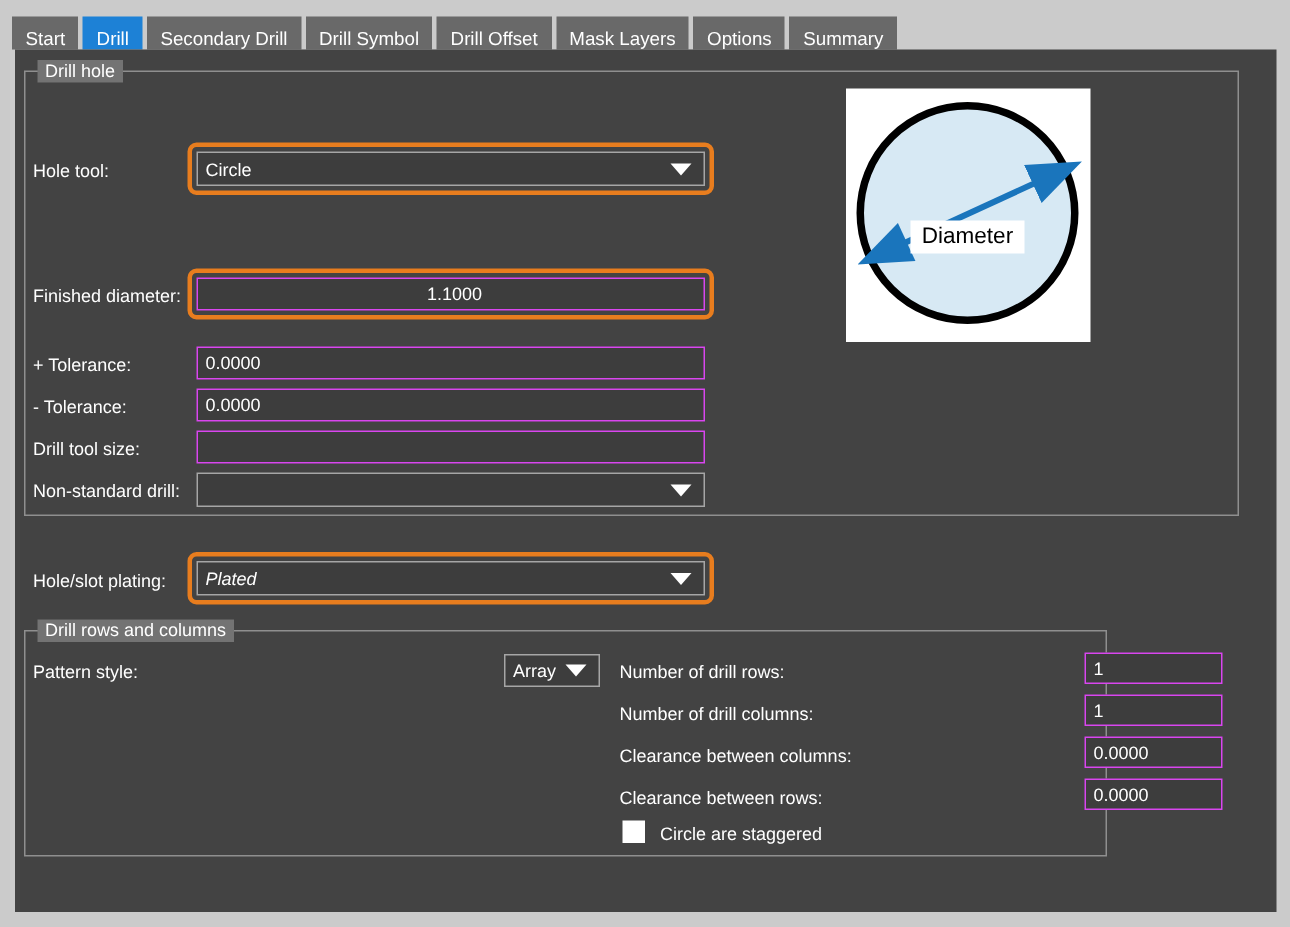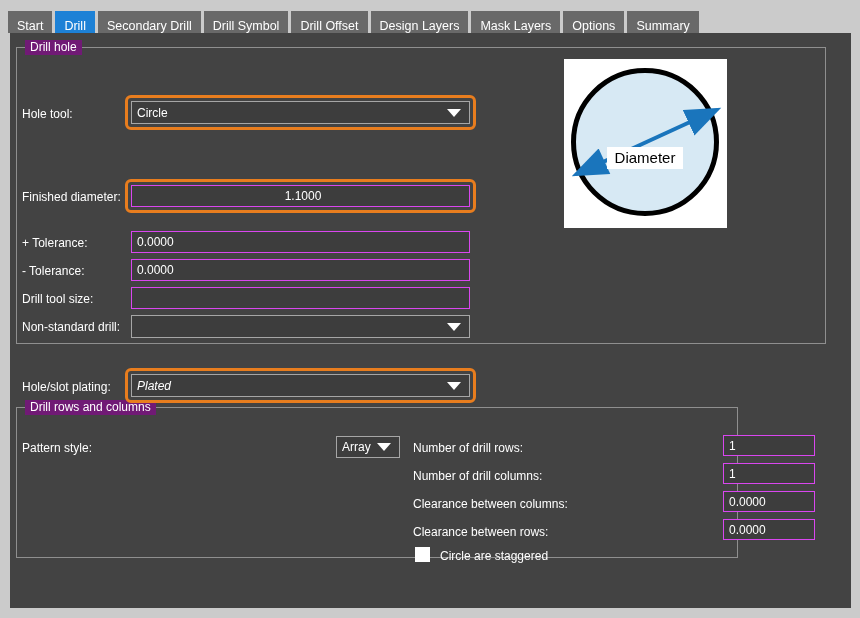--- a/index.html
+++ b/index.html
@@ -28,21 +28,21 @@
     position:absolute; left:10px; top:33px;
     width:841px; height:575px;
     background:#434343;
   }
   .groupbox {
     position:absolute;
     border:1px solid #8f8f8f;
   }
   .groupbox .legend {
     position:absolute; top:-8px; left:8px;
-    background:#701a75; color:#fff;
+    background:#737373; color:#fff;
     font-size:12px; line-height:15px;
     padding:0 5px; white-space:nowrap;
   }
   .lbl {
     position:absolute; color:#fff; font-size:12px;
     line-height:14px; white-space:nowrap;
   }
   .field {
     position:absolute;
     background:#3d3d3d;
@@ -104,32 +104,31 @@
 </style>
 </head>
 <body>
 
 <div class="tabbar">
   <div class="tab">Start</div>
   <div class="tab active">Drill</div>
   <div class="tab">Secondary Drill</div>
   <div class="tab">Drill Symbol</div>
   <div class="tab">Drill Offset</div>
-  <div class="tab">Design Layers</div>
   <div class="tab">Mask Layers</div>
   <div class="tab">Options</div>
   <div class="tab">Summary</div>
 </div>
 
 <div class="panel">
 
   <div class="groupbox" style="left:6px; top:14px; width:810px; height:297px;">
     <div class="legend">Drill hole</div>
   </div>
-  <div class="groupbox" style="left:6px; top:374px; width:722px; height:151px;">
+  <div class="groupbox" style="left:6px; top:387px; width:722px; height:151px;">
     <div class="legend">Drill rows and columns</div>
   </div>
 
   <div class="lbl" style="left:12px; top:74px;">Hole tool:</div>
   <div class="hl" style="left:115px; top:62px;">
     <div class="dropdown" style="width:339px; height:23px;">
       <span>Circle</span>
       <span class="dd-arrow"></span>
     </div>
   </div>

